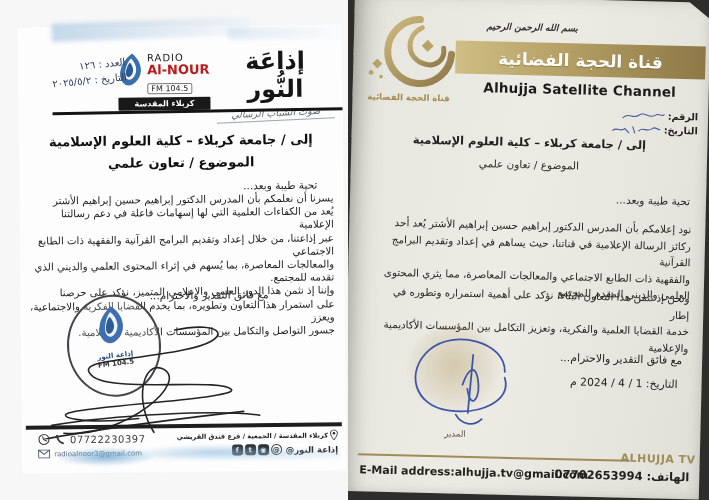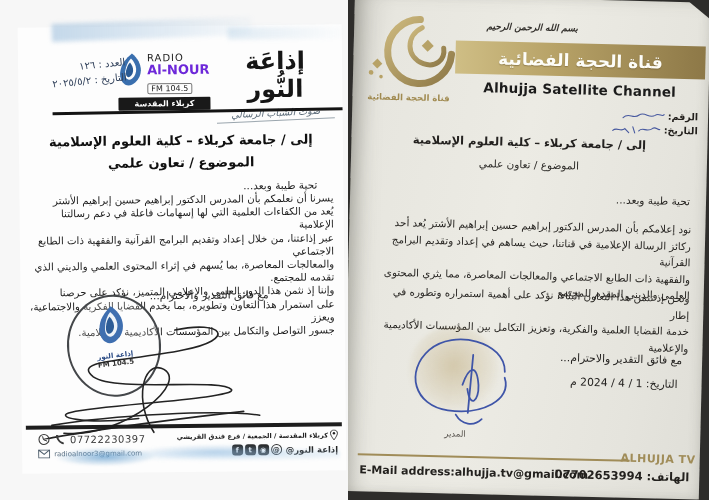--- a/index.html
+++ b/index.html
@@ -16,21 +16,21 @@
               background:linear-gradient(90deg, rgba(150,190,220,.28), rgba(150,190,220,.02));
               filter:blur(2px); }
   .l-brand { position:absolute; top:22px; right:8px; width:118px; text-align:center; direction:rtl; }
   .l-brand-name { font-size:24px; font-weight:bold; color:#151515; letter-spacing:-1px; }
   .l-brand-tag { font-size:9.5px; color:#5a6a78; font-style:italic; margin-top:4px;
                  transform:rotate(-2deg); border-bottom:1px solid #9aa5ad; padding-bottom:2px; }
   .l-radiologo { position:absolute; top:26px; right:132px; width:92px; }
   .rl-row { display:flex; align-items:flex-start; }
   .rl-text { padding-left:3px; }
   .rl-radio { font-size:10px; letter-spacing:1px; color:#222; }
-  .rl-name { font-size:13px; font-weight:bold; color:#6d28d9; line-height:13px; }
+  .rl-name { font-size:13px; font-weight:bold; color:#b91c1c; line-height:13px; }
   .rl-fm { font-size:8px; color:#222; border:1px solid #777; border-radius:2px;
            padding:0 3px; display:inline-block; margin-top:1px; }
   .rl-bar { margin-top:2px; background:#191919; color:#fff; font-size:8px; font-weight:bold;
             text-align:center; padding:2px 0; direction:rtl; border-radius:1px; }
   .l-issue { position:absolute; top:32px; left:8px; width:100px; transform:rotate(-5deg);
              font-size:10px; color:#30405a; direction:rtl; line-height:15px; }
   .l-rule { position:absolute; top:84px; left:34px; right:0px; height:3px; background:#141414;
             transform:rotate(-0.4deg); }
   .l-to { position:absolute; top:104px; left:30px; right:30px; text-align:center; direction:rtl;
           font-weight:bold; font-size:13px; line-height:22px; color:#101010; }

